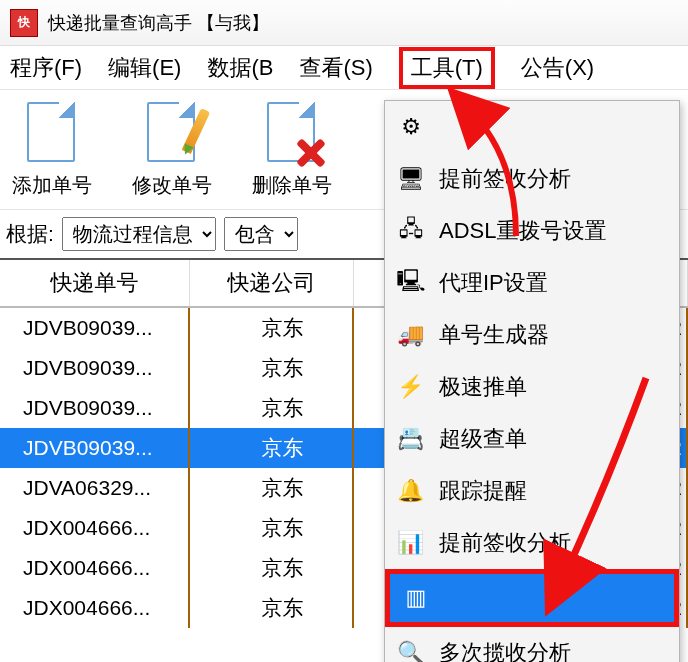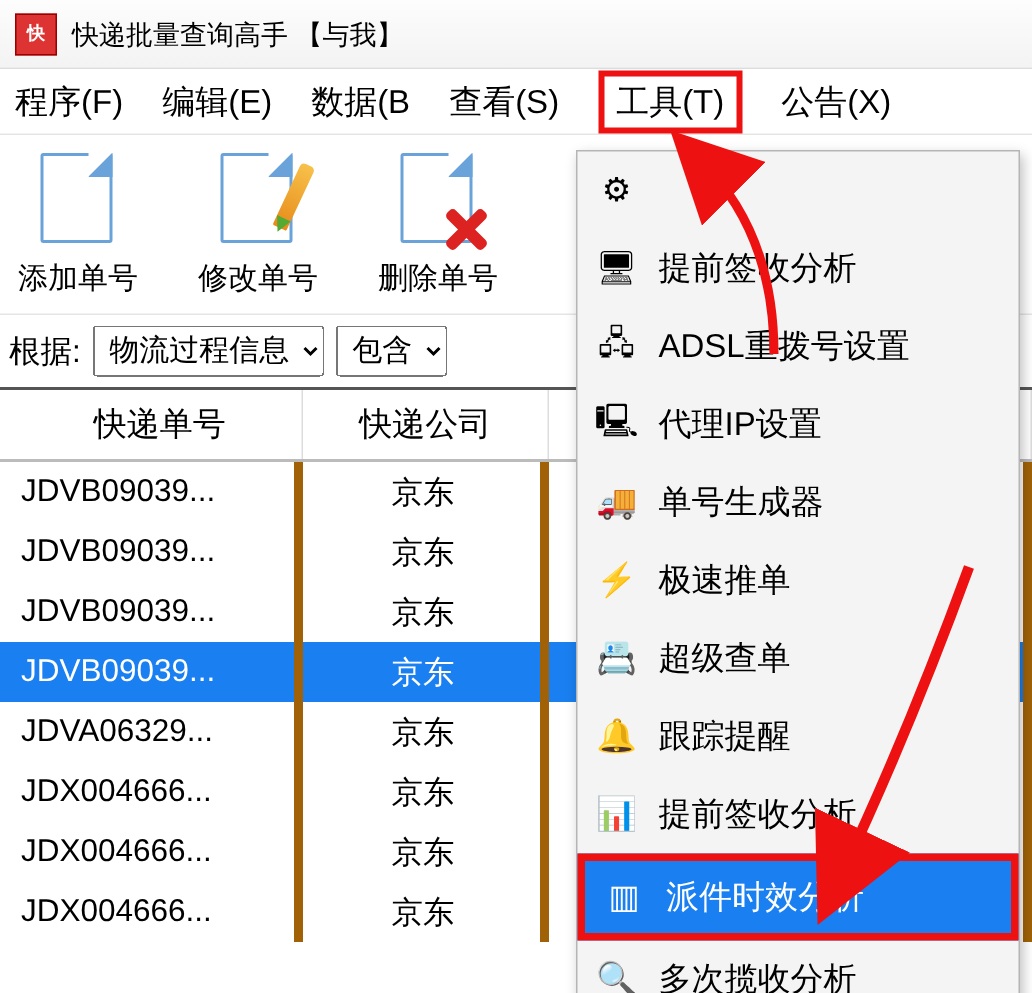--- a/index.html
+++ b/index.html
@@ -104,32 +104,32 @@
     font-size: 20px;
     font-family: Liberation Serif, serif;
     height: 34px;
     padding:0 6px;
   }
   .table-head {
     height: 48px;
     display:flex;
     border-bottom: 2px solid #bbb;
   }
-  .col1 { width: 190px; margin-left: 12px; }
+  .col1 { width: 190px; }
   .col2 { width: 164px; }
   .col3 { flex:1; }
   .th { display:flex; align-items:center; justify-content:center; font-size:22px; border-right:1px solid #ddd;}
   .tbody {}
   .row {
     height: 40px;
     display:flex;
     font-size: 21px;
   }
   .row.sel { background:#1a7ff0; color:#fff;}
-  .cell { display:flex; align-items:center; padding-left:2px; border-right:6px solid #a16207; overflow:hidden; white-space:nowrap;}
+  .cell { display:flex; align-items:center; padding-left:23px; border-right:2px solid #a16207; overflow:hidden; white-space:nowrap;}
   .cell.c2{justify-content:center;}
   .cell.c3{justify-content:flex-end; padding-right:4px;}
   
   .dropdown {
     position:absolute;
     top: 100px;
     left: 384px;
     width: 296px;
     background: #f4f4f4;
     border: 1px solid #b5b5b5;
@@ -288,21 +288,20 @@
     <div class="dd-item">
       <span class="dd-icon">🔔</span>
       <span>跟踪提醒</span>
     </div>
     <div class="dd-item">
       <span class="dd-icon">📊</span>
       <span>提前签收分析</span>
     </div>
     <div class="dd-item highlight">
       <span class="dd-icon">▥</span>
-      <span>派件时效分析</span>
     </div>
     <div class="dd-item">
       <span class="dd-icon">🔍</span>
       <span>多次揽收分析</span>
     </div>
   </div>
 
 <div class="arrow" style="left:456px; top:96px;">
   <svg width="80" height="150">
     <defs>

